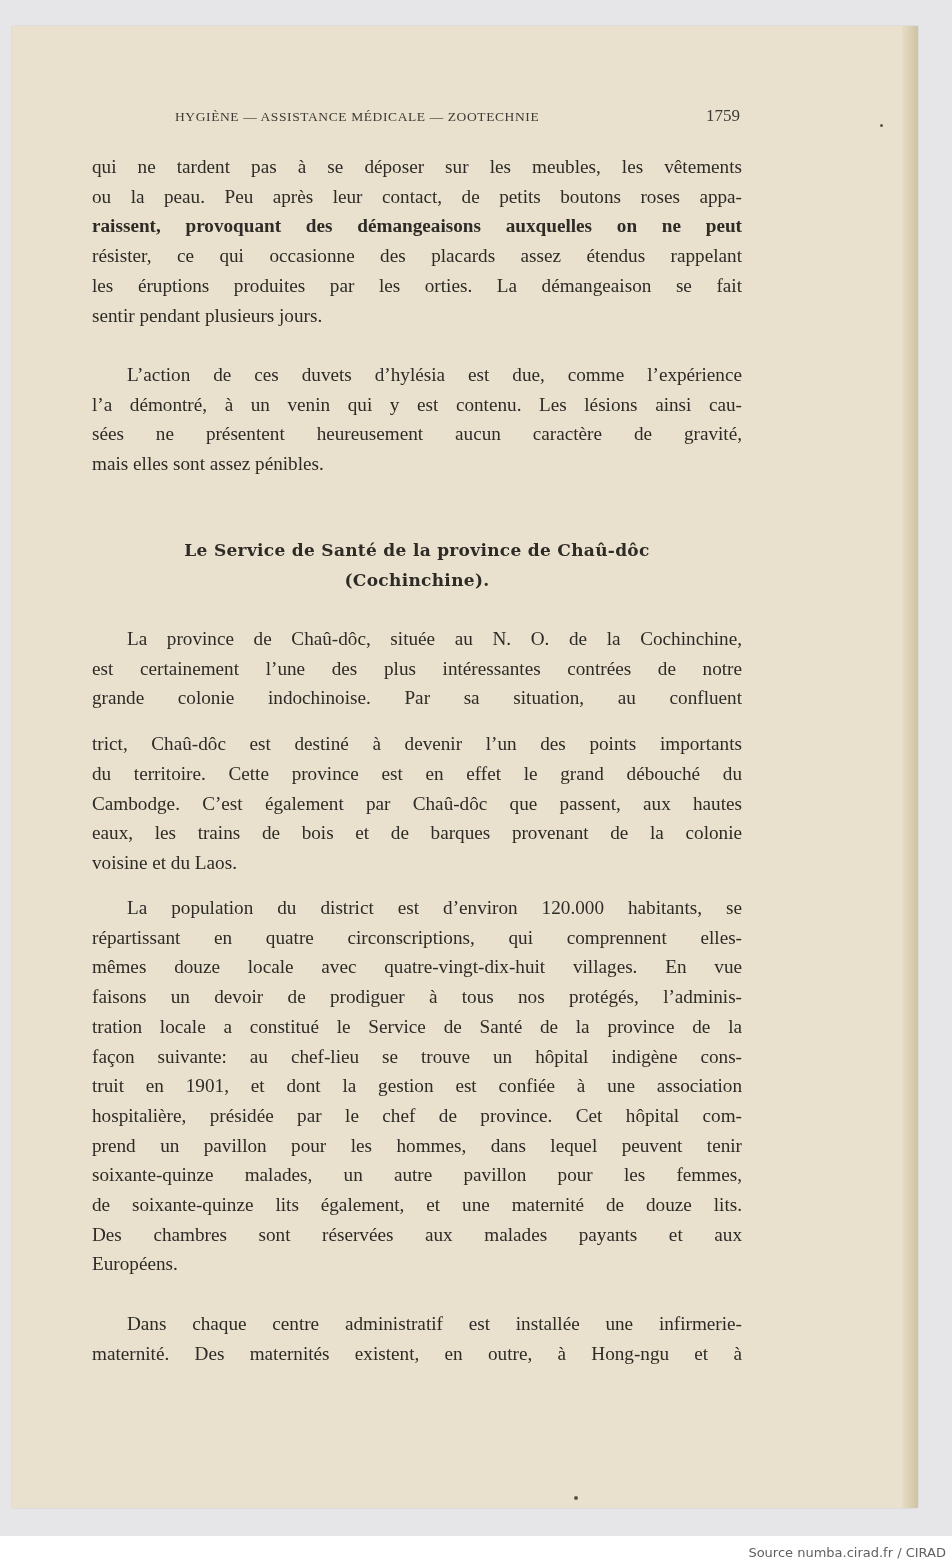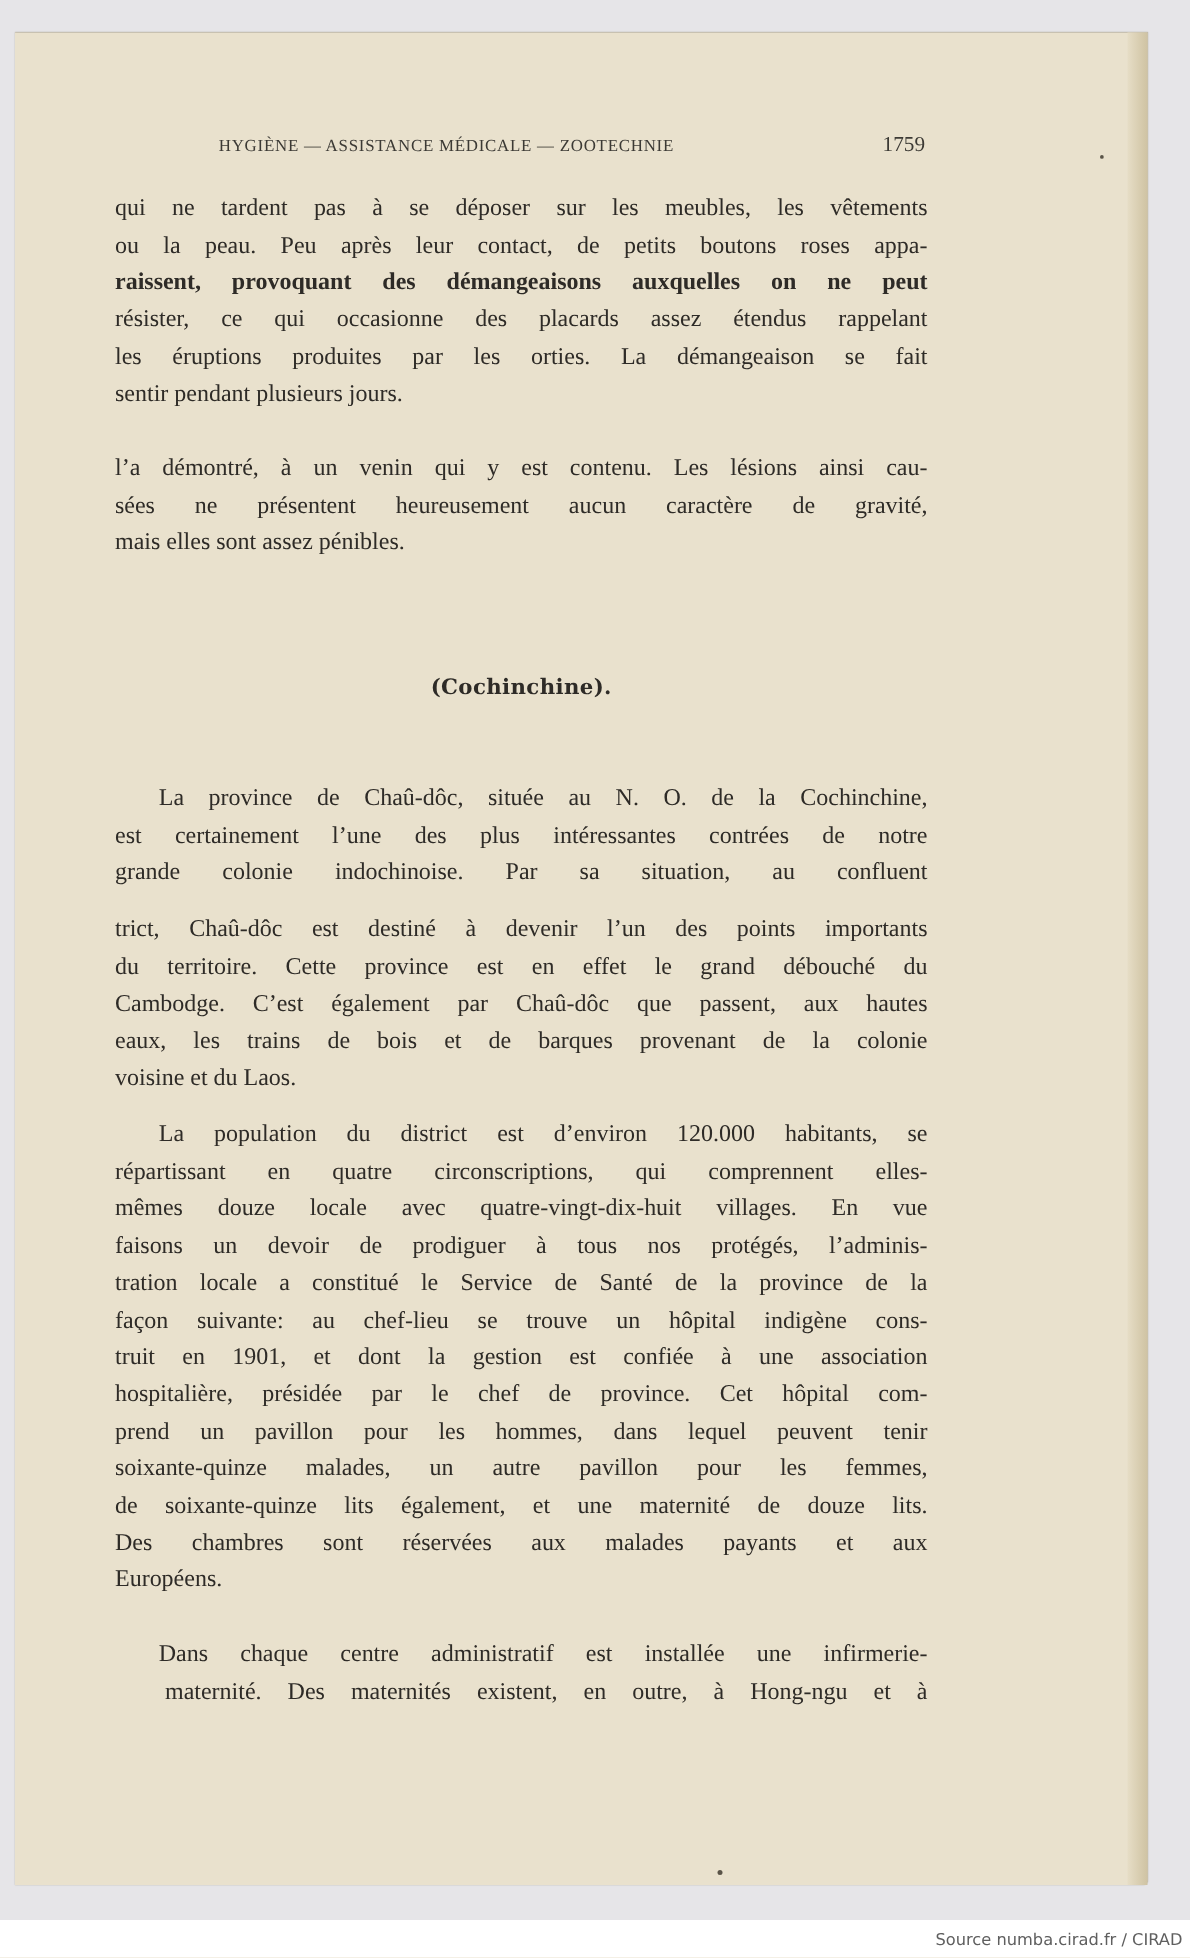--- a/index.html
+++ b/index.html
@@ -63,26 +63,28 @@
 <div class="text" style="top:152px;">
   <span class="line" style="white-space: normal; text-align-last: justify;">qui ne tardent pas à se déposer sur les meubles, les vêtements</span>
   <span class="line" style="white-space: normal; text-align-last: justify;">ou la peau. Peu après leur contact, de petits boutons roses appa-</span>
   <span class="line" style="white-space: normal; text-align-last: justify; font-weight: bold;">raissent, provoquant des démangeaisons auxquelles on ne peut</span>
   <span class="line" style="white-space: normal; text-align-last: justify;">résister, ce qui occasionne des placards assez étendus rappelant</span>
   <span class="line" style="white-space: normal; text-align-last: justify;">les éruptions produites par les orties. La démangeaison se fait</span>
   <span class="line last">sentir pendant plusieurs jours.</span>
 </div>
 
 <div class="text" style="top:360px;">
+  <span class="line" style="padding-left: 35px; white-space: normal; text-align-last: justify;">L’action de ces duvets d’hylésia est due, comme l’expérience</span>
   <span class="line" style="white-space: normal; text-align-last: justify;">l’a démontré, à un venin qui y est contenu. Les lésions ainsi cau-</span>
   <span class="line" style="white-space: normal; text-align-last: justify;">sées ne présentent heureusement aucun caractère de gravité,</span>
   <span class="line last">mais elles sont assez pénibles.</span>
 </div>
 
 <div class="section-title">
+  <div>Le Service de Santé de la province de Chaû-dôc</div>
   <div>(Cochinchine).</div>
 </div>
 
 <div class="text" style="top:624px;">
   <span class="line" style="padding-left: 35px; white-space: normal; text-align-last: justify;">La province de Chaû-dôc, située au N. O. de la Cochinchine,</span>
   <span class="line" style="white-space: normal; text-align-last: justify;">est certainement l’une des plus intéressantes contrées de notre</span>
   <span class="line" style="white-space: normal; text-align-last: justify;">grande colonie indochinoise. Par sa situation, au confluent</span>
   <span class="line" style="white-space: normal; text-align-last: justify; margin-top: 16px;">trict, Chaû-dôc est destiné à devenir l’un des points importants</span>
   <span class="line" style="white-space: normal; text-align-last: justify;">du territoire. Cette province est en effet le grand débouché du</span>
   <span class="line" style="white-space: normal; text-align-last: justify;">Cambodge. C’est également par Chaû-dôc que passent, aux hautes</span>
@@ -101,19 +103,19 @@
   <span class="line" style="white-space: normal; text-align-last: justify;">hospitalière, présidée par le chef de province. Cet hôpital com-</span>
   <span class="line" style="white-space: normal; text-align-last: justify;">prend un pavillon pour les hommes, dans lequel peuvent tenir</span>
   <span class="line" style="white-space: normal; text-align-last: justify;">soixante-quinze malades, un autre pavillon pour les femmes,</span>
   <span class="line" style="white-space: normal; text-align-last: justify;">de soixante-quinze lits également, et une maternité de douze lits.</span>
   <span class="line" style="white-space: normal; text-align-last: justify;">Des chambres sont réservées aux malades payants et aux</span>
   <span class="line last">Européens.</span>
 </div>
 
 <div class="text" style="top:1309px;">
   <span class="line" style="padding-left: 35px; white-space: normal; text-align-last: justify;">Dans chaque centre administratif est installée une infirmerie-</span>
-  <span class="line" style="white-space: normal; text-align-last: justify; margin-left: 40px;">maternité. Des maternités existent, en outre, à Hong-ngu et à</span>
+  <span class="line" style="white-space: normal; text-align-last: justify;">maternité. Des maternités existent, en outre, à Hong-ngu et à</span>
 </div>
 
 <div class="speck" style="left:574px; top:1496px;"></div>
 <div class="speck" style="left:880px; top:124px; width:3px; height:3px;"></div>
 
 <div class="source">Source numba.cirad.fr / CIRAD</div>
 
 </body></html>

